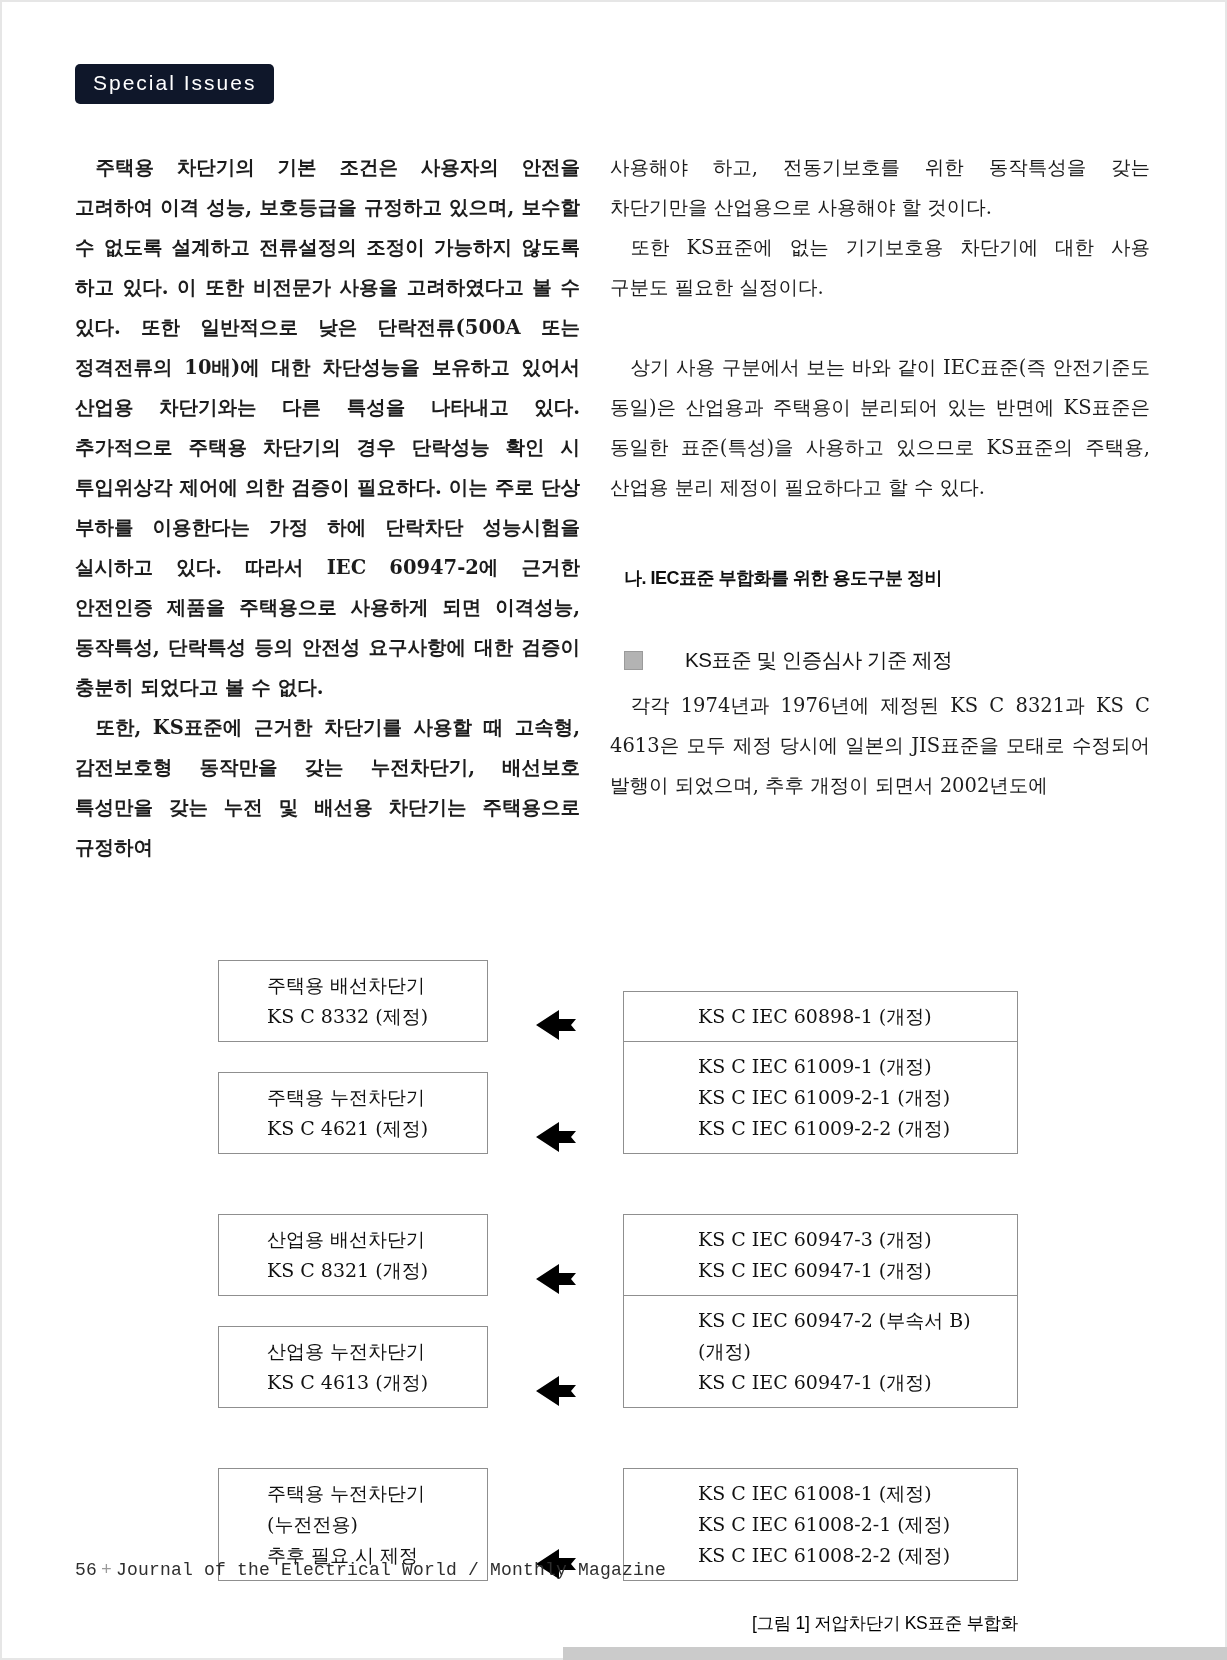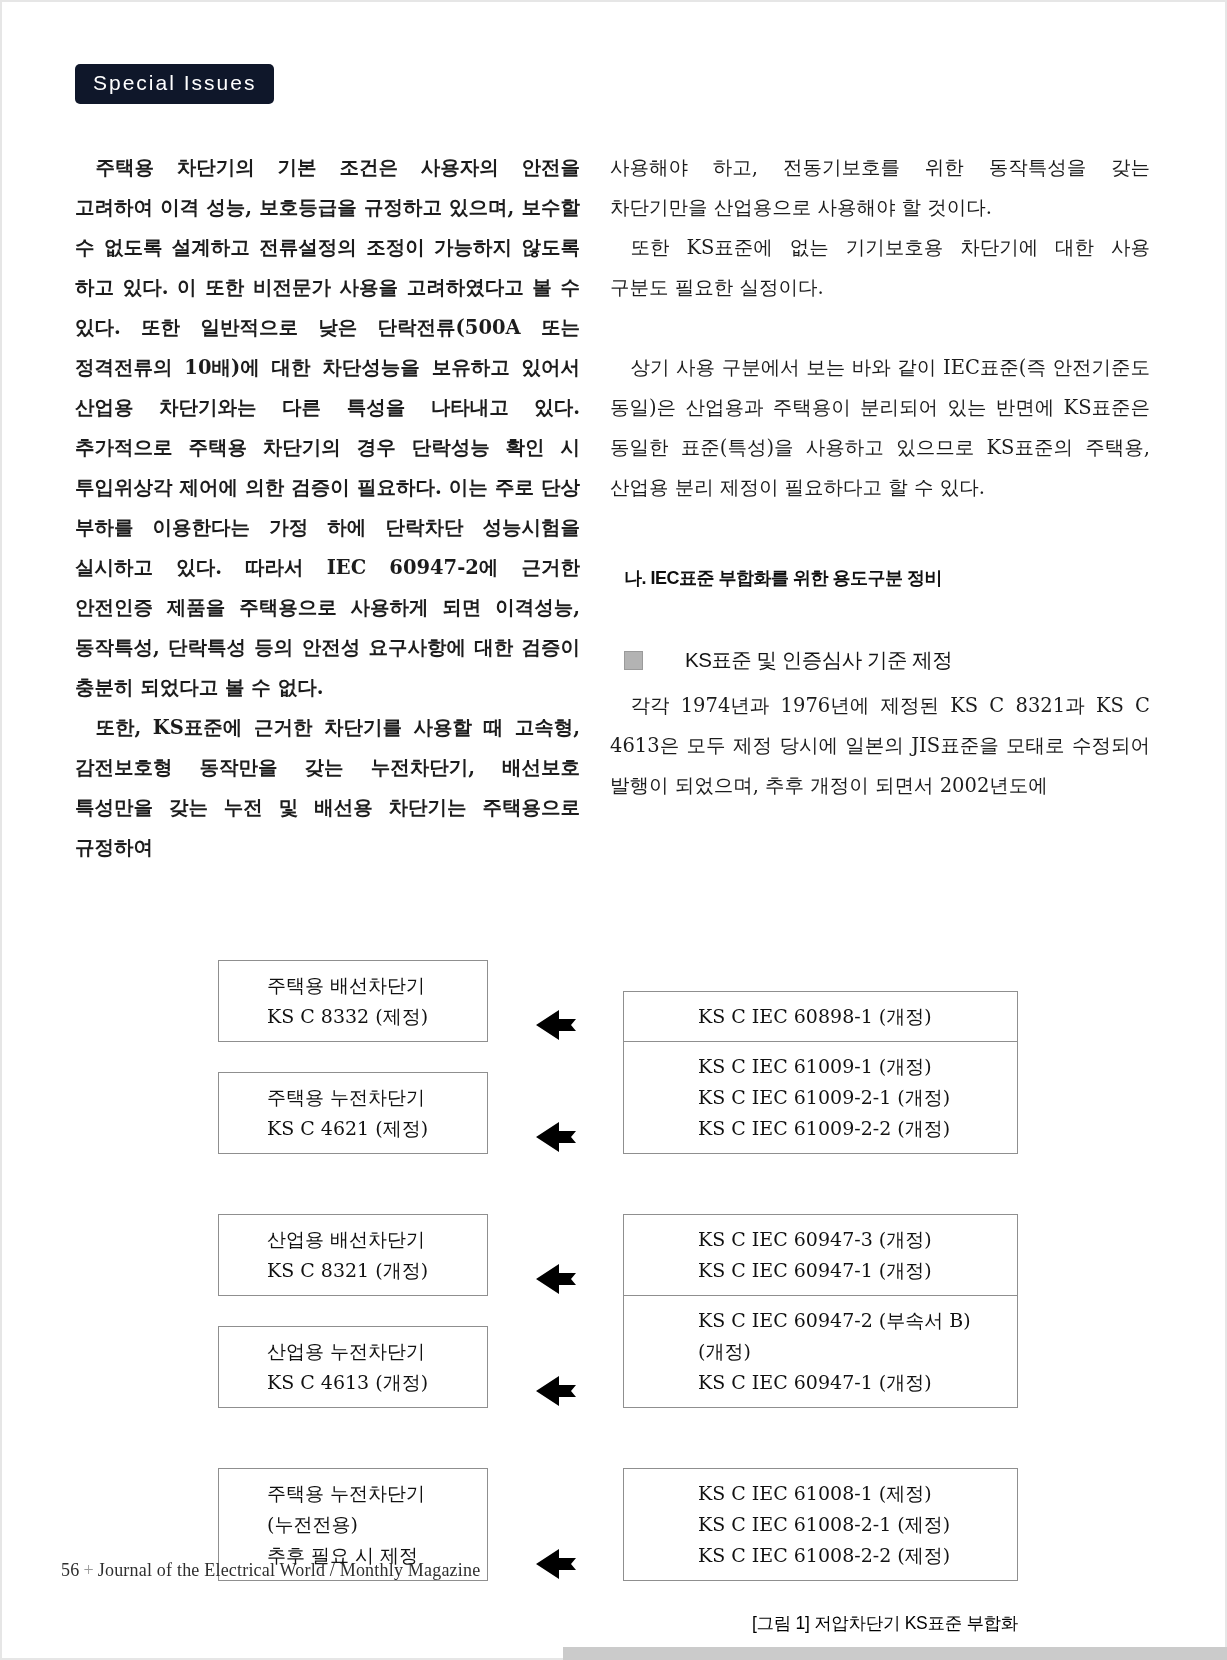--- a/index.html
+++ b/index.html
@@ -108,23 +108,23 @@
     font-family: "Liberation Sans", sans-serif;
     font-weight: normal;
     font-size: 17.5px;
     color: #000000;
     letter-spacing: -0.3px;
   }
 
   
   .footer {
     position: absolute;
-    left: 61px;
+    left: 75px;
     top: 1560px;
-    font-family: Liberation Serif, serif;
+    font-family: Liberation Mono, monospace;
     font-size: 18px;
     color: #2e2e2e;
     letter-spacing: 0.2px;
   }
   .footer .plus { color: #9a9a9a; padding: 0 4px; }
 
   .bottom-strip {
     position: absolute;
     right: 0;
     bottom: 0;

